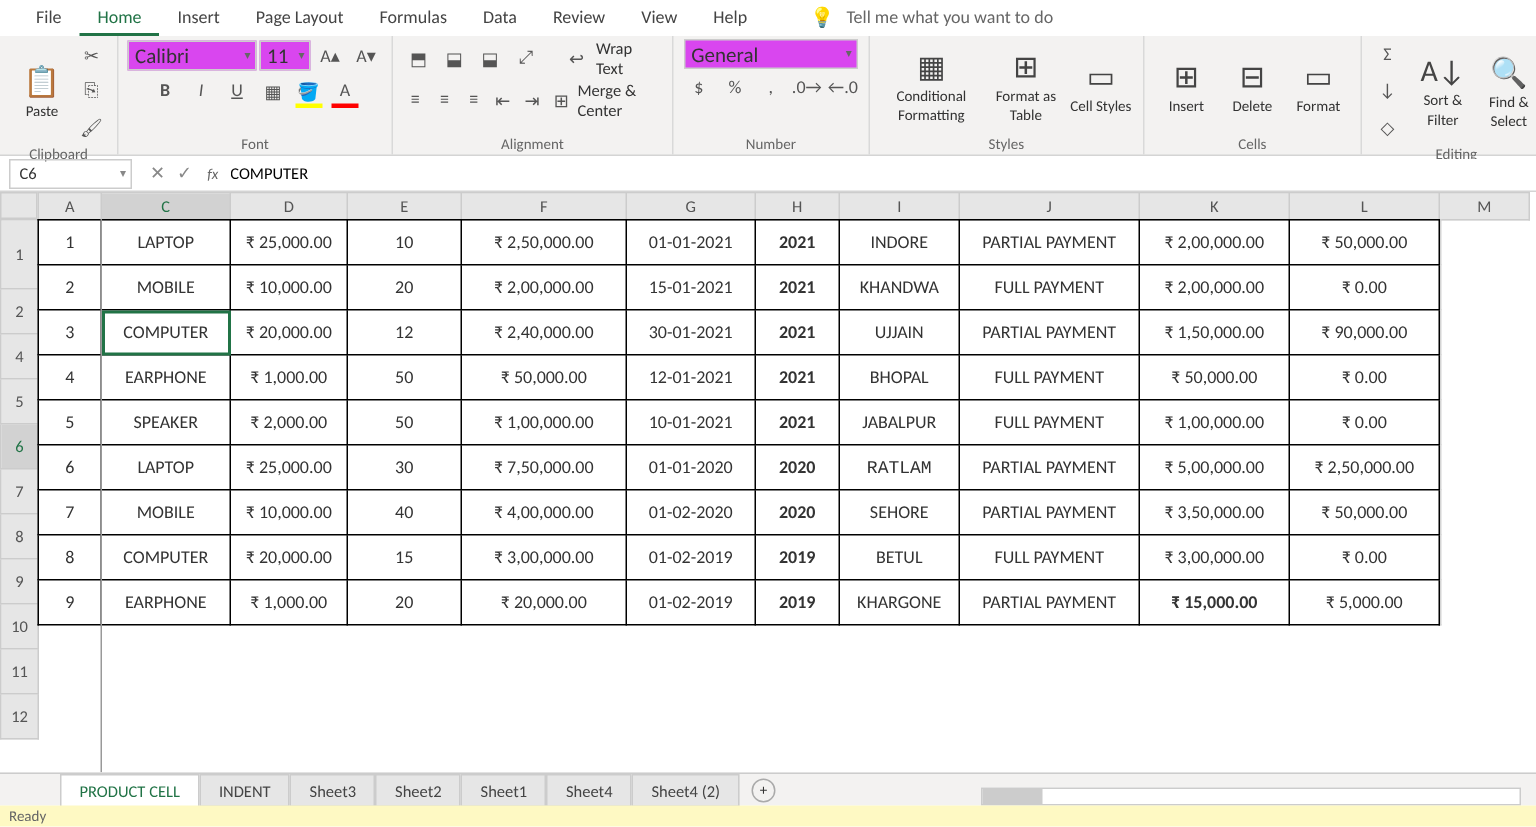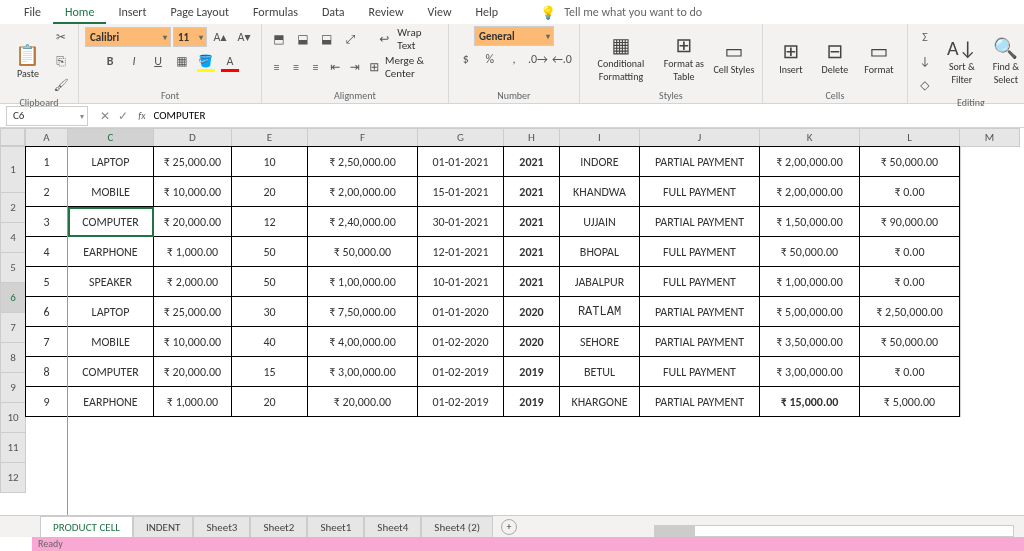--- a/index.html
+++ b/index.html
@@ -15,21 +15,21 @@
 
 .ribbon { height: 80px; background: #f3f2f1; border-bottom: 1px solid #d4d4d4; display: flex; }
 .ribbon-group { border-right: 1px solid #d9d9d9; display: flex; flex-direction: column; padding: 2px 6px 0; }
 .ribbon-group-body { flex: 1; display: flex; align-items: center; }
 .ribbon-group-label { height: 14px; line-height: 14px; text-align: center; font-size: 10px; color: #666; }
 .big-btn { display: flex; flex-direction: column; align-items: center; justify-content: center; width: 44px; height: 60px; cursor: pointer; font-size: 10px; }
 .big-btn .ico { font-size: 20px; color: #444; }
 .mini-btn { width: 22px; height: 22px; display: inline-flex; align-items: center; justify-content: center; cursor: pointer; color: #555; font-size: 12px; }
 .wrap { display: flex; flex-direction: column; gap: 2px; }
 .row { display: flex; align-items: center; gap: 2px; }
-.dd { height: 20px; border: 1px solid #ccc; background: #fdba74; display: flex; align-items: center; padding: 0 16px 0 4px; font-size: 11px; position: relative; cursor: pointer; font-weight: bold; }
+.dd { height: 20px; border: 1px solid #ccc; background: #d946ef; display: flex; align-items: center; padding: 0 16px 0 4px; font-size: 14px; position: relative; cursor: pointer; }
 .dd::after { content: "▾"; position: absolute; right: 3px; color: #666; font-size: 8px; }
 
 
 .formula-bar { height: 24px; display: flex; align-items: center; border-bottom: 1px solid #d4d4d4; background: #fff; }
 .name-box { width: 82px; height: 20px; border: 1px solid #ccc; margin: 2px 6px; padding: 0 14px 0 6px; font-size: 11px; position: relative; display: flex; align-items: center; }
 .name-box::after { content: "▾"; position: absolute; right: 3px; color: #888; font-size: 8px; }
 .fb-icons { display: flex; gap: 8px; padding: 0 6px; color: #888; }
 .fx { font-style: italic; color: #666; font-size: 10px; padding: 0 4px; }
 .formula-input { flex: 1; border: none; height: 20px; font-size: 11px; padding: 0 4px; }
 
@@ -50,21 +50,21 @@
 .cells tr.head td { font-weight: bold; border: 1px solid #000; }
 .cells tr.data td { border: 1px solid #000; }
 .cells td.sel { outline: 2px solid #217346; outline-offset: -2px; }
 .col-headers td.sel, .row-headers td.sel { background: #d2d2d2; color: #217346; }
 
 
 .sheet-tabs { position: absolute; bottom: 14px; left: 0; right: 0; height: 22px; background: #f3f2f1; border-top: 1px solid #ccc; display: flex; align-items: center; padding: 0 8px 0 40px; font-size: 11px; }
 .sheet-tab { padding: 0 12px; height: 22px; line-height: 22px; border: 1px solid #ccc; border-bottom: none; background: #fff; cursor: pointer; color: #217346; }
 .sheet-tab.inactive { background: #e6e6e6; color: #444; border-bottom: 1px solid #ccc; }
 .add-sheet { margin-left: 8px; width: 16px; height: 16px; border: 1px solid #aaa; border-radius: 50%; display: flex; align-items: center; justify-content: center; font-size: 10px; cursor: pointer; }
-.status { position: absolute; bottom: 0; left: 0; right: 0; height: 14px; background: #f9a8d4; font-size: 10px; padding-left: 6px; color: #666; line-height: 14px; margin-left: 32px; }
+.status { position: absolute; bottom: 0; left: 0; right: 0; height: 14px; background: #fef9c3; font-size: 10px; padding-left: 6px; color: #666; line-height: 14px; }
 .hscroll { position: absolute; bottom: 14px; right: 10px; width: 360px; height: 12px; border: 1px solid #ccc; background: #fff; }
 .hscroll .thumb { position: absolute; left: 0; width: 40px; top: 0; bottom: 0; background: #ccc; }
 
 .freeze-line { position: absolute; top: 18px; left: 67px; width: 1px; bottom: 0; background: #999; }
 </style>
 </head>
 <body>
 
 <div class="tab-strip">
   <div class="tab">File</div>
@@ -138,21 +138,21 @@
         <span class="mini-btn">⊞</span>
         <span style="font-size:11px">Merge &amp; Center</span>
       </div>
     </div>
     <div class="ribbon-group-label">Alignment</div>
   </div>
 
   <div class="ribbon-group">
     <div class="ribbon-group-body wrap">
       <div class="row">
-          <div class="dd" style="width:80px">General</div>
+          <div class="dd" style="width:116px">General</div>
         </div>
       <div class="row">
         <span class="mini-btn">$</span>
         <span class="mini-btn">%</span>
         <span class="mini-btn">,</span>
         <span class="mini-btn">.0→</span>
         <span class="mini-btn">←.0</span>
       </div>
     </div>
     <div class="ribbon-group-label">Number</div>

